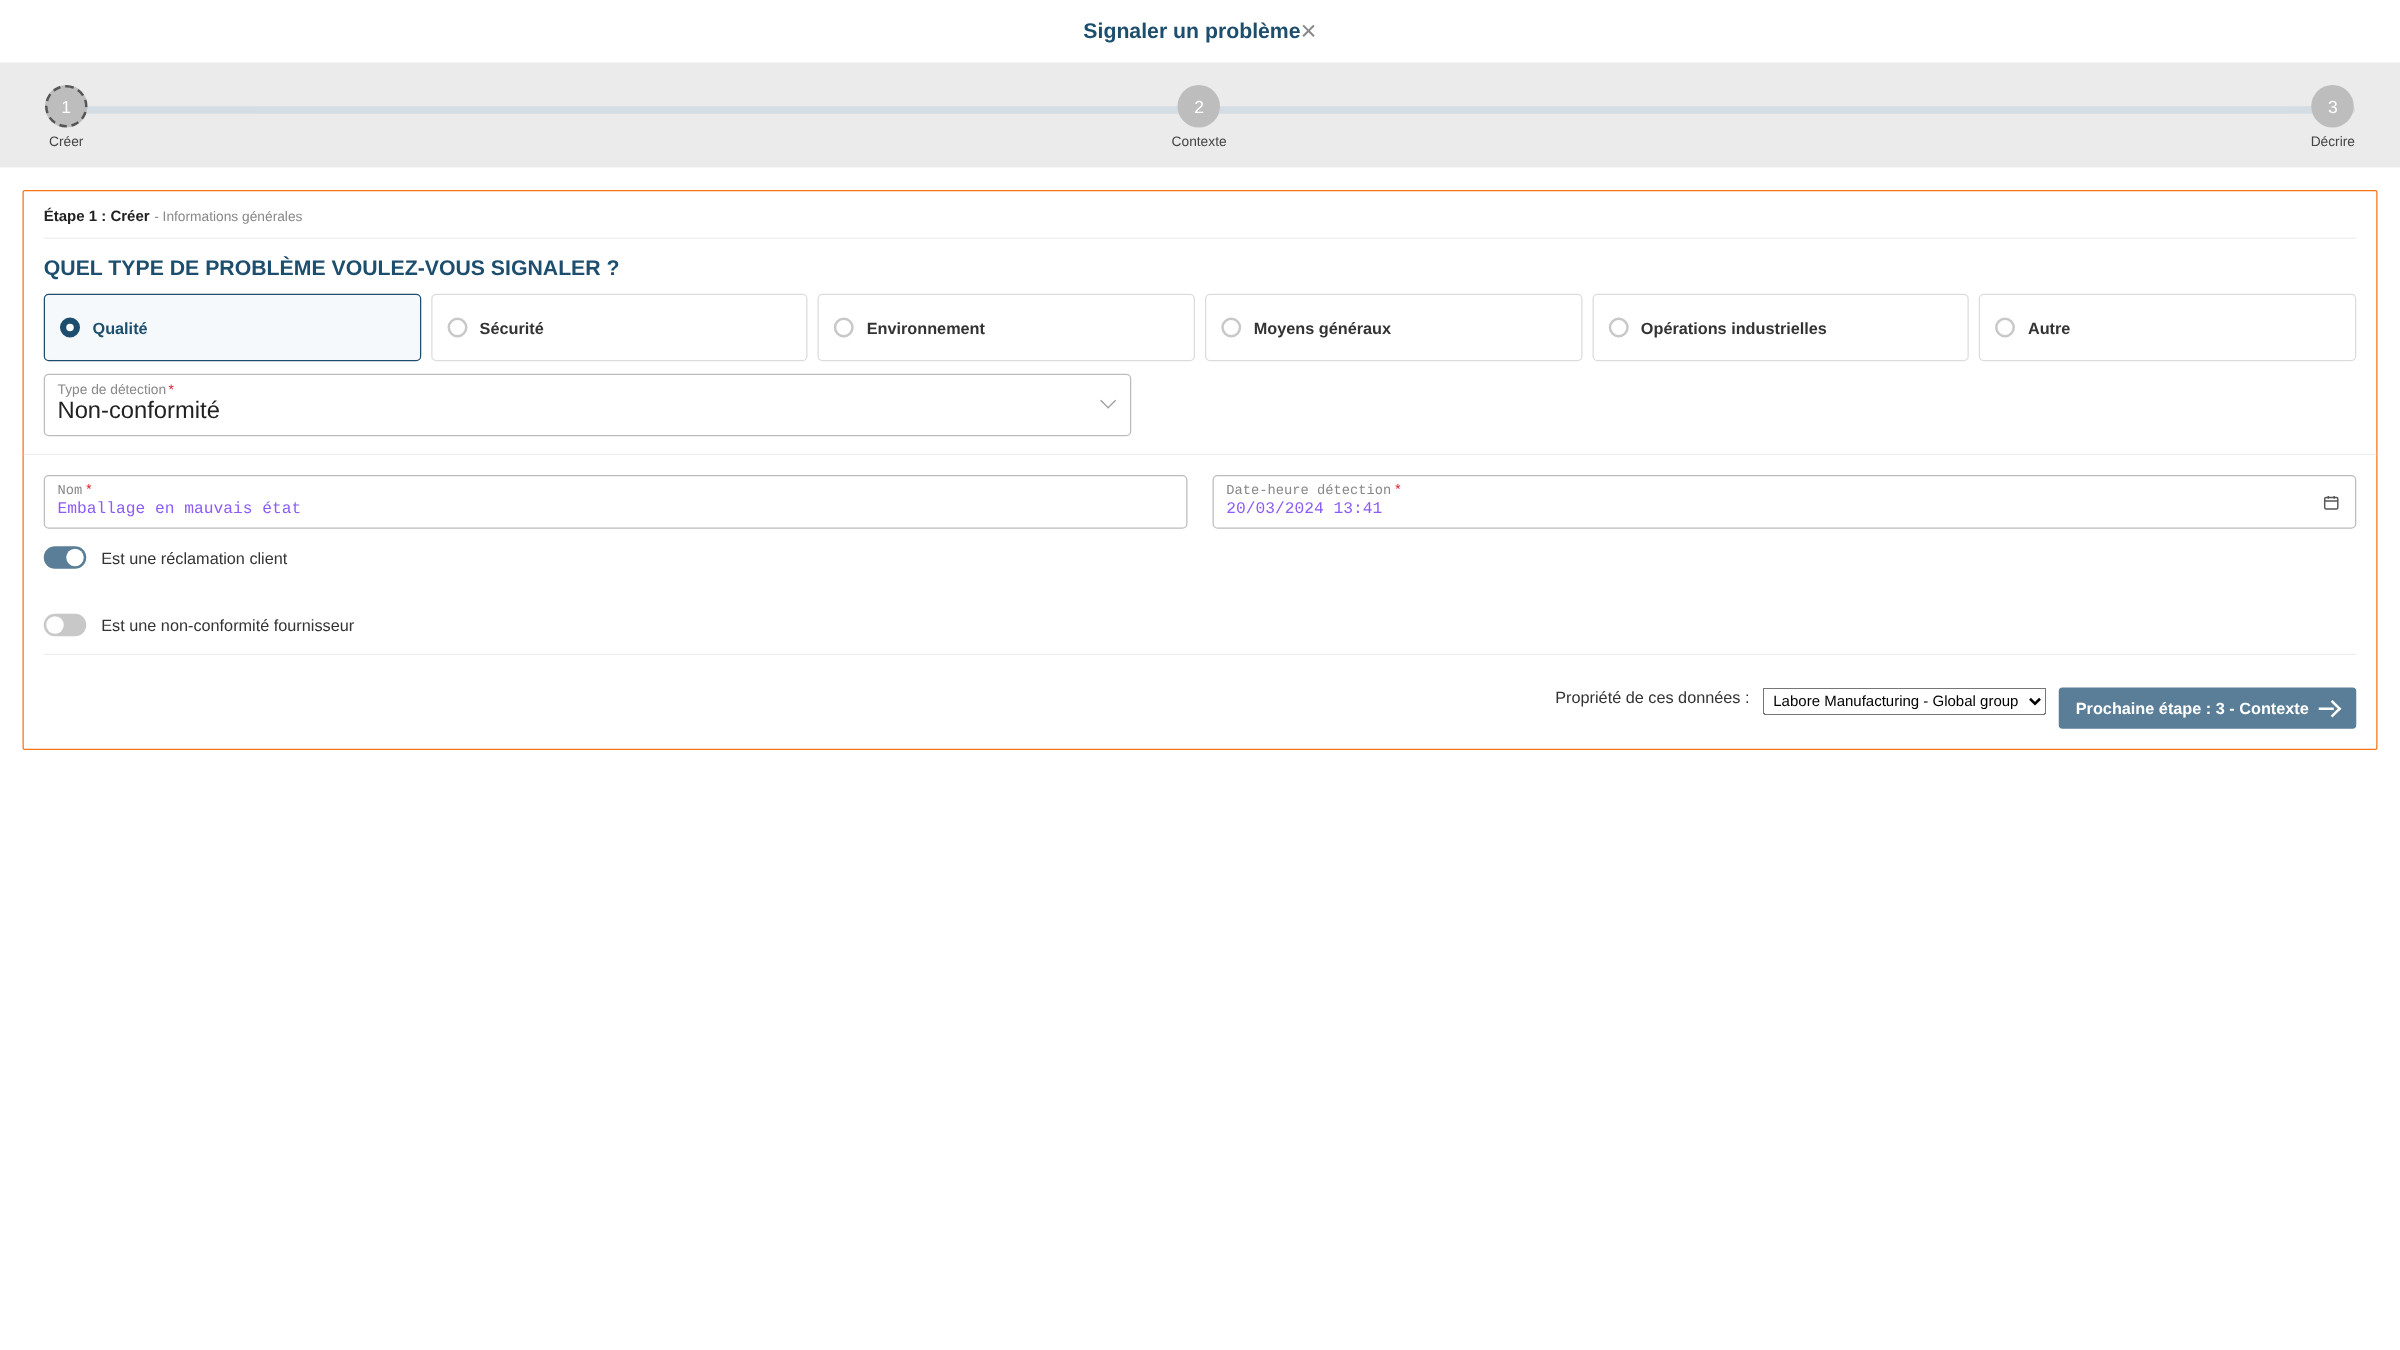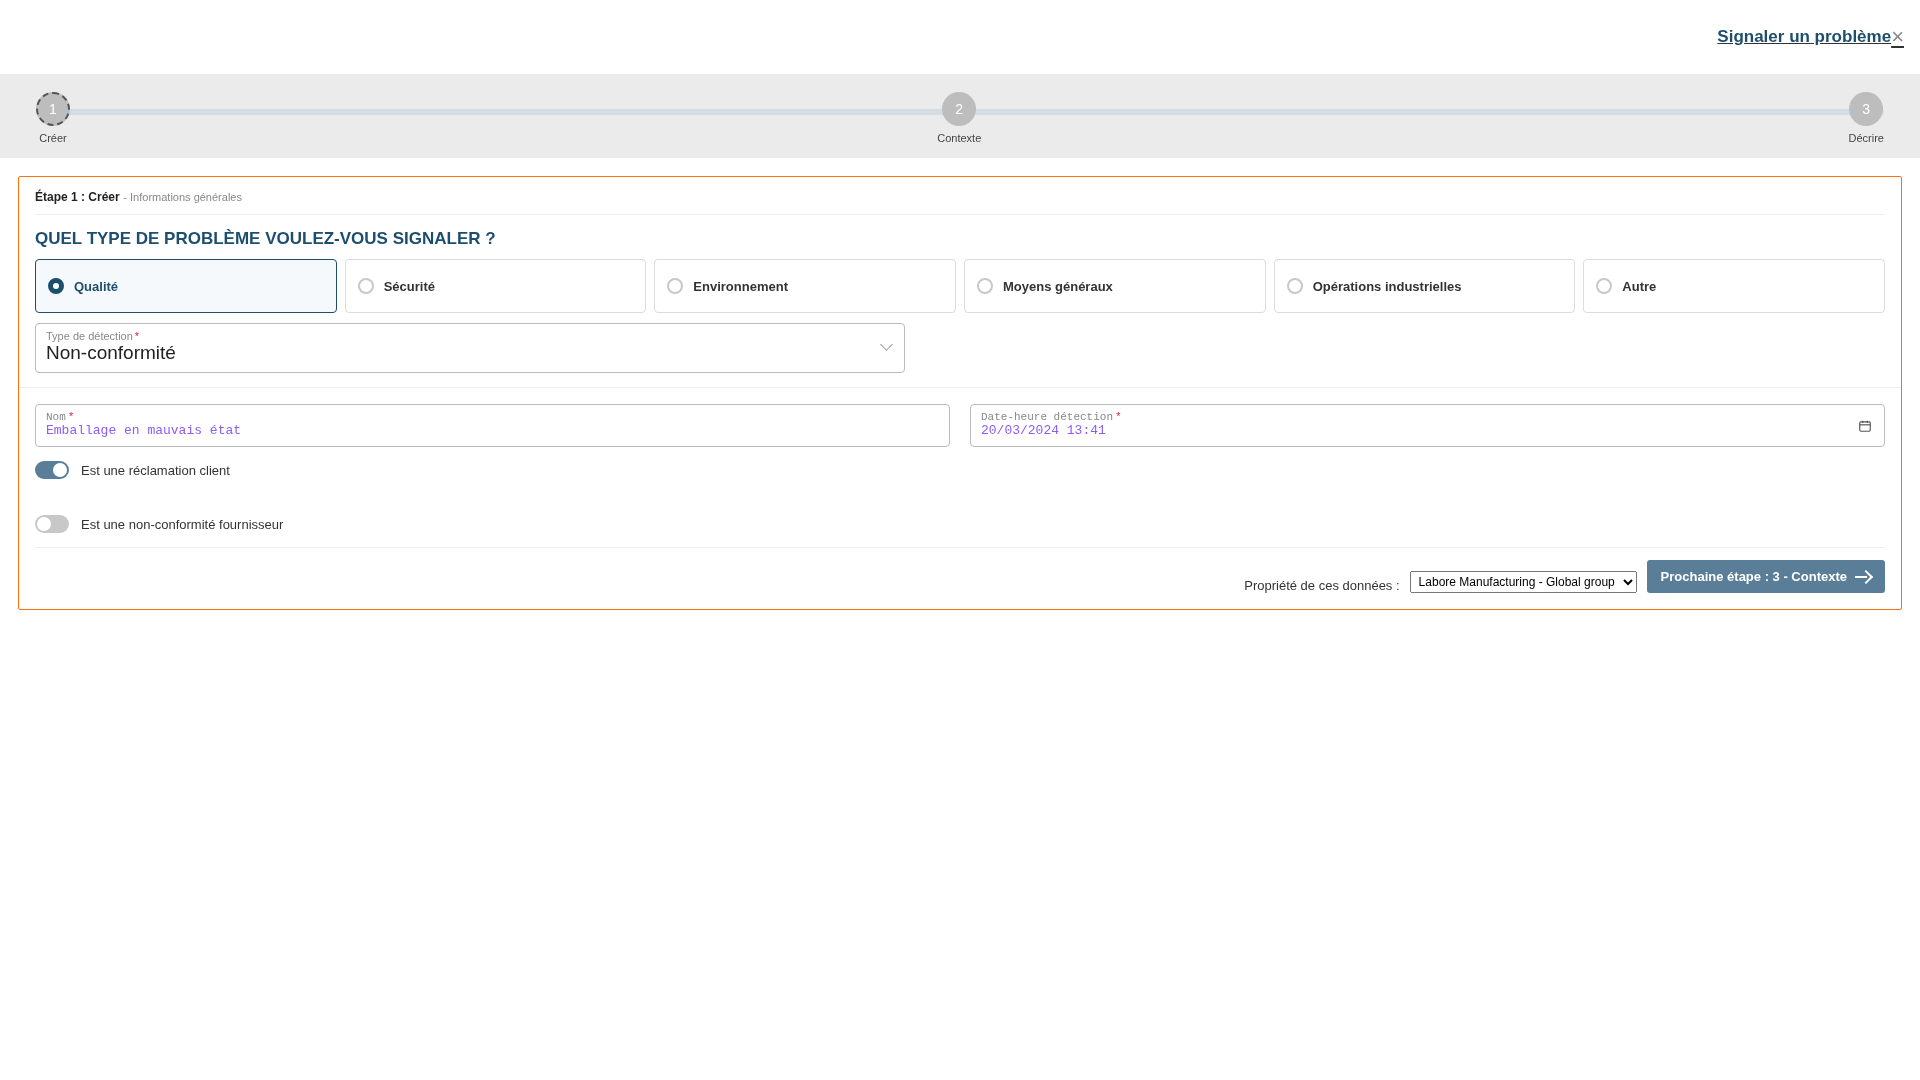--- a/index.html
+++ b/index.html
@@ -1,21 +1,20 @@
 <!DOCTYPE html>
 <html><head>
 <meta charset="utf-8">
 <style>
 * { box-sizing: border-box; margin: 0; padding: 0; }
 body { font-family: Arial, Helvetica, sans-serif; font-size: 13px; color: #333; background: #fff; }
 
 .header {
-  display: flex; justify-content: flex-end; align-items: center;
-  padding: 24px 16px;
-  text-decoration: underline;
+  display: flex; justify-content: center; align-items: center;
+  padding: 12px 16px;
 }
 .header-title { font-size: 17px; font-weight: bold; color: #1d4e6e; }
 .close-icon { font-size: 22px; color: #888; cursor: pointer; }
 
 .stepper-wrap { background: #ebebeb; padding: 18px 0 14px 0; }
 .stepper { position: relative; margin: 0 36px; }
 .stepper-bar {
   position: absolute; top: 17px; left: 0; right: 0; height: 6px;
   background: #d4dde4; border-radius: 3px;
 }
@@ -84,21 +83,21 @@
 .form-row { display: flex; gap: 20px; margin-bottom: 14px; }
 .form-row .field { flex: 1; font-family: Liberation Mono, monospace; }
 
 .toggle-row { display: flex; gap: 36px; margin-bottom: 14px; flex-direction: column; }
 .toggle-item { flex: 1; display: flex; align-items: center; gap: 12px; font-size: 13px; color: #333; }
 .toggle { width: 34px; height: 18px; border-radius: 9px; background: #c8c8c8; position: relative; cursor: pointer; }
 .toggle.on { background: #5a7e97; }
 .toggle .thumb { position:absolute; top:2px; left:2px; width:14px; height:14px; border-radius:50%; background:#fff; transition: left .1s; }
 .toggle.on .thumb { left: 18px; }
 
-.footer-row { display: flex; justify-content: flex-end; align-items: flex-end; gap: 10px; padding-top: 12px; border-top: 1px solid #eee; }
+.footer-row { display: flex; justify-content: flex-end; align-items: flex-start; gap: 10px; padding-top: 26px; border-top: 1px solid #eee; }
 .owner-label { font-size: 13px; color: #333; }
 .owner-select { font-size: 12px; padding: 2px 4px; }
 .next-btn {
   background: #5a7e97; color: #fff; border: none; border-radius: 3px;
   padding: 9px 14px; font-size: 13px; font-weight: bold; display: inline-flex; align-items: center; gap: 8px;
   cursor: pointer;
 }
 .arrow-icon { display:inline-block; width:16px; height:10px; position:relative; }
 .arrow-icon::before { content:''; position:absolute; top:4px; left:0; right:4px; height:2px; background:#fff; }
 .arrow-icon::after { content:''; position:absolute; right:0; top:0; width:8px; height:8px; border-top:2px solid #fff; border-right:2px solid #fff; transform: rotate(45deg); }

